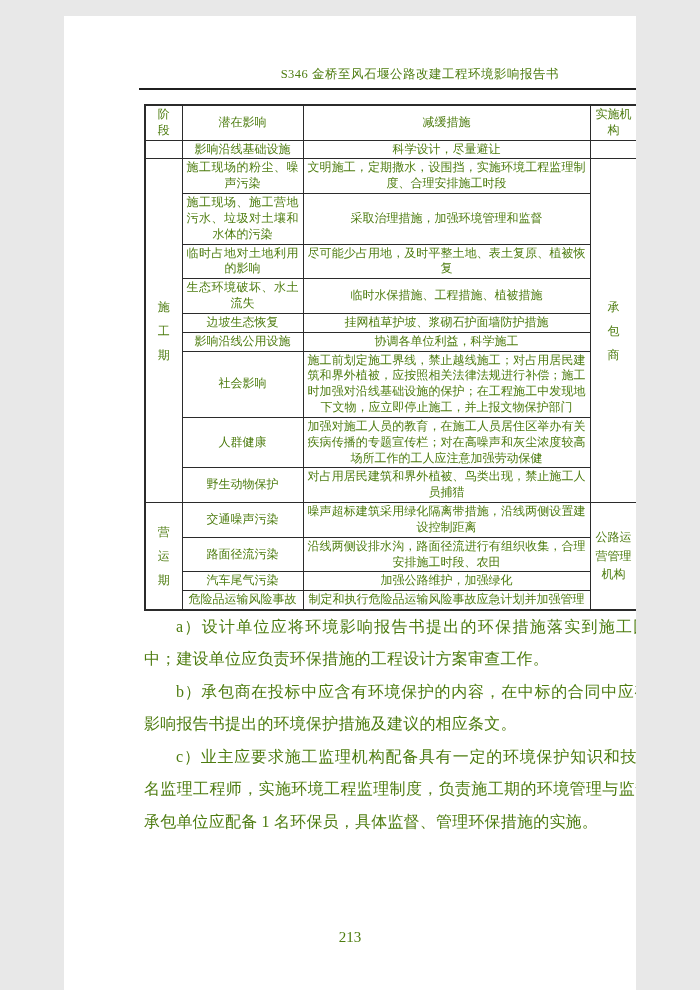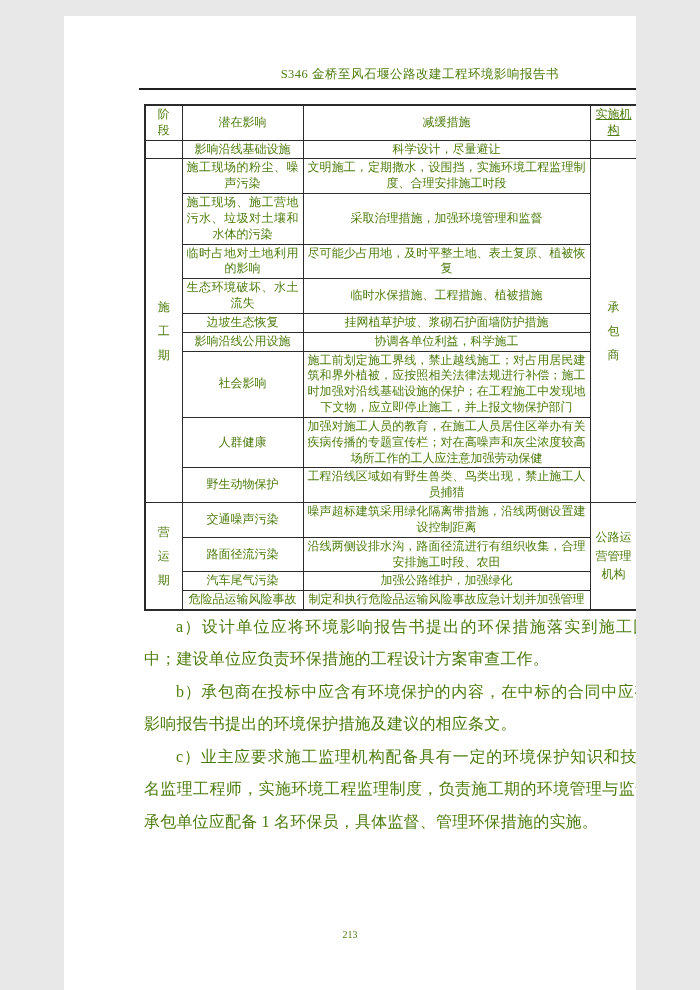--- a/index.html
+++ b/index.html
@@ -49,38 +49,38 @@
     display:inline-block;width:1em;
     word-break:break-all;line-break:anywhere;
     line-height:2.0;text-align:center;
   }
   .w3{
     display:inline-block;width:3em;
     word-break:break-all;line-break:anywhere;
     line-height:1.55;text-align:justify;text-align-last:center;
   }
   .hd .w1{line-height:1.32;}
-  .hd .w3{line-height:1.32;text-align-last:center;text-decoration:underline;}
+  .hd .w3{line-height:1.32;text-align-last:center;}
   .sec-heading{
     margin:14px 0 6px 0;
     font-size:16px;font-weight:normal;
     letter-spacing:.3px;
   }
   .body-text p{
     margin:0;
     font-size:16px;
     line-height:2.03;
     text-align:justify;
     text-indent:2em;
     word-break:break-all;
     letter-spacing:.2px;
   }
   .page-number{
     position:absolute;top:913px;left:0;width:100%;
-    text-align:center;font-size:10px;
+    text-align:center;font-size:15px;
   }
 </style>
 </head>
 <body>
 
 <div class="page">
 
   <div class="running-header">
     <span>S346 金桥至风石堰公路改建工程环境影响报告书</span>
   </div>
@@ -143,21 +143,21 @@
         <tr>
           <td class="c-impact">社会影响</td>
           <td class="c-measure">施工前划定施工界线，禁止越线施工；对占用居民建筑和界外植被，应按照相关法律法规进行补偿；施工时加强对沿线基础设施的保护；在工程施工中发现地下文物，应立即停止施工，并上报文物保护部门</td>
         </tr>
         <tr>
           <td class="c-impact">人群健康</td>
           <td class="c-measure">加强对施工人员的教育，在施工人员居住区举办有关疾病传播的专题宣传栏；对在高噪声和灰尘浓度较高场所工作的工人应注意加强劳动保健</td>
         </tr>
         <tr>
           <td class="c-impact">野生动物保护</td>
-          <td class="c-measure">工程沿线区域如有野生兽类、鸟类出现，禁止施工人员捕猎</td>
+          <td class="c-measure">对占用居民建筑和界外植被、鸟类出现，禁止施工人员捕猎</td>
         </tr>
 
         <tr>
           <td class="c-phase" rowspan="4"><span class="w1">营运期</span></td>
           <td class="c-impact">交通噪声污染</td>
           <td class="c-measure">噪声超标建筑采用绿化隔离带措施，沿线两侧设置建设控制距离</td>
           <td class="c-org" rowspan="4"><span class="w3">公路运营管理机构</span></td>
           <td class="c-org" rowspan="4"><span class="w3">祁东县环保局</span></td>
         </tr>
         <tr>

